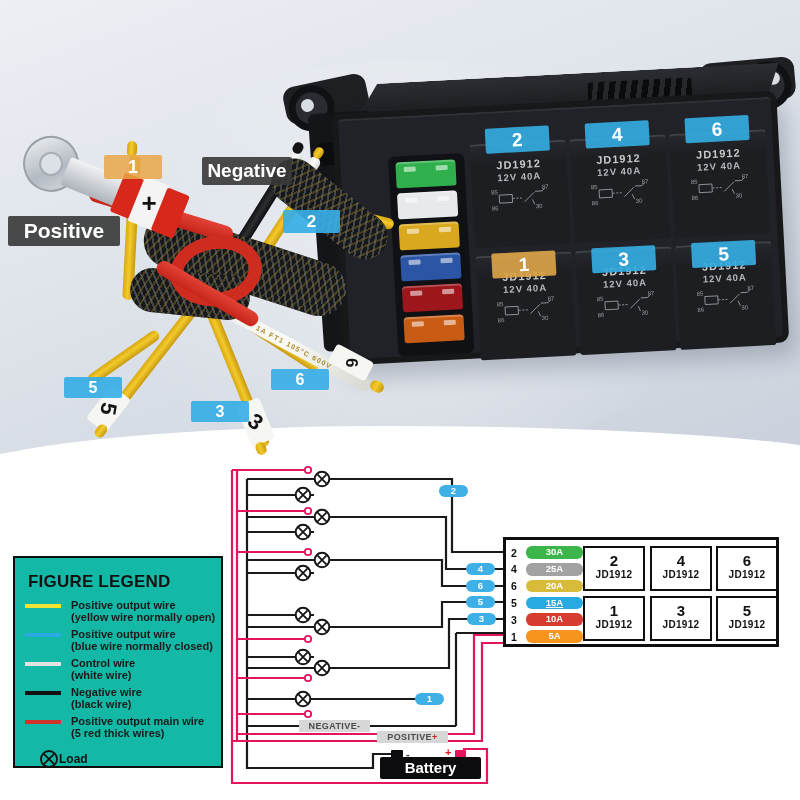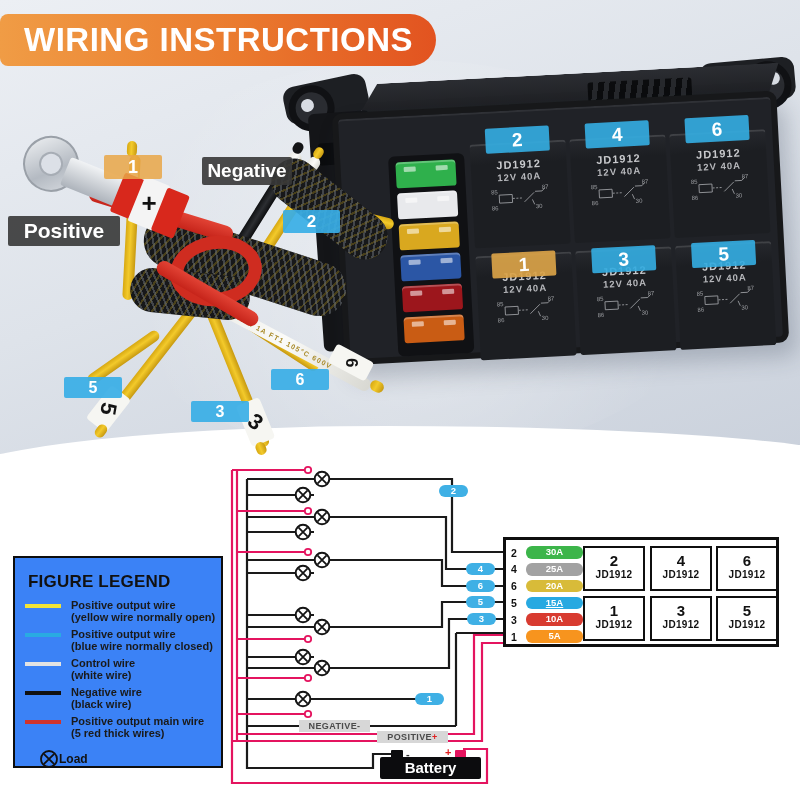--- a/index.html
+++ b/index.html
@@ -89,40 +89,37 @@
   
   .ftable{left:503px;top:537px;width:276px;height:110px;background:#fff;border:3px solid #0f0f0f;box-sizing:border-box;}
   .frow{position:absolute;left:5px;display:flex;align-items:center;height:13px;}
   .frow .num{width:12px;font-size:10.5px;font-weight:bold;color:#111;}
   .frow .bar{width:57px;height:12.5px;line-height:12.5px;color:#fff;font-weight:bold;font-size:9.5px;text-align:center;margin-left:3px;border-radius:6px;}
   .rcell{position:absolute;width:62px;height:45px;border:2px solid #0f0f0f;box-sizing:border-box;text-align:center;background:#fff;}
   .rcell .n{font-size:15px;font-weight:bold;line-height:17px;margin-top:4px;color:#111;}
   .rcell .m{font-size:10px;font-weight:bold;color:#111;letter-spacing:.3px;}
 
   
-  .legend{left:13px;top:556px;width:210px;height:212px;border:2px solid #0d0d0d;background:#3b82f6;box-sizing:border-box;}
+  .legend{left:13px;top:556px;width:210px;height:212px;border:2px solid #0d0d0d;background:#14b8a6;box-sizing:border-box;}
   .legend .title{font-size:17px;font-weight:bold;color:#111;margin:14px 0 8px 13px;letter-spacing:.2px;}
   .litem{display:flex;margin:0 0 6px 10px;}
   .litem .sw{width:36px;height:3.5px;margin-top:4px;flex:none;}
   .litem .txt{margin-left:10px;font-size:11px;font-weight:bold;color:#1a1a1a;line-height:11.5px;}
   .loadrow{display:flex;align-items:center;margin:10px 0 0 24px;}
   .loadrow .lbl{font-size:12px;font-weight:bold;color:#111;}
 </style>
 </head>
 <body>
 
 <div id="stage">
 
   <div class="abs top-bg"></div>
   <div class="abs halo"></div>
   <div class="abs white-curve"></div>
 
-  <div class="abs banner">
-    <span>WIRING INSTRUCTIONS</span>
-  </div>
 
   <div class="abs ear" style="left:284px;top:80px;width:84px;height:38px;transform:rotate(-12deg);">
     <div class="ring" style="left:3px;top:2px;width:32px;height:32px;"></div>
     <div class="hole" style="left:16px;top:15px;width:13px;height:13px;"></div>
   </div>
   <div class="abs ear" style="left:700px;top:60px;width:95px;height:42px;transform:rotate(-5deg);">
     <div class="ring" style="right:4px;top:3px;width:34px;height:34px;"></div>
     <div class="hole" style="right:15px;top:14px;width:13px;height:13px;"></div>
   </div>
   <div class="abs box-top"></div>

